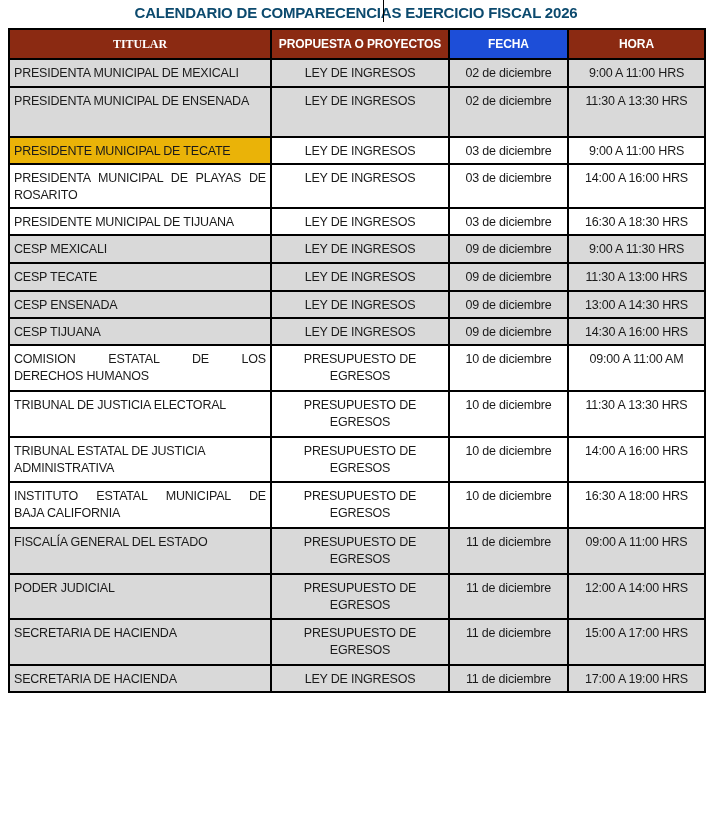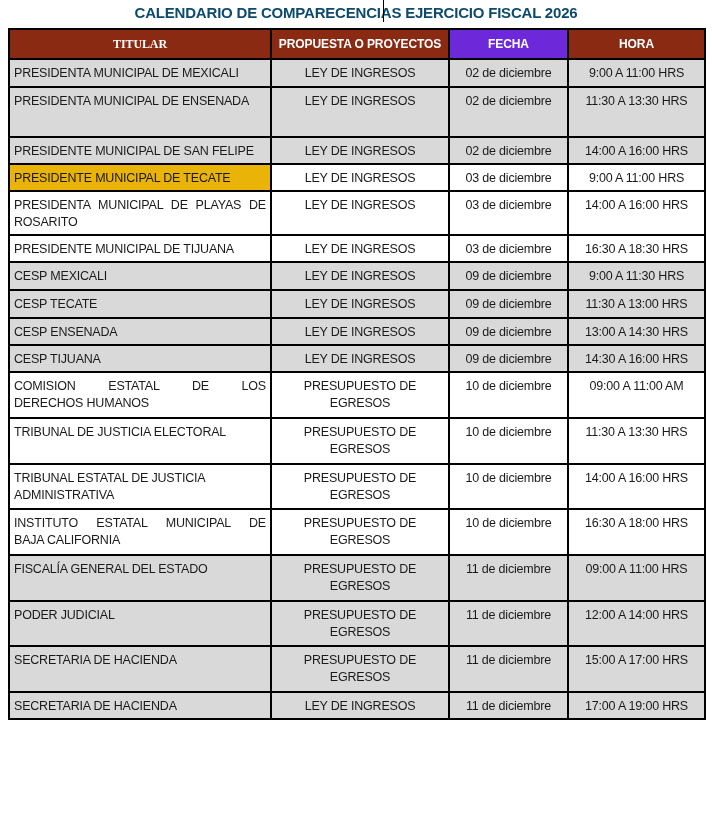--- a/index.html
+++ b/index.html
@@ -83,43 +83,37 @@
     <colgroup>
       <col style="width:262px">
       <col style="width:178px">
       <col style="width:119px">
       <col style="width:137px">
     </colgroup>
     <thead>
       <tr style="height:29px">
         <th style="background: rgb(139, 42, 18); color: rgb(255, 255, 255); font-family: Liberation Serif, serif;">TITULAR</th>
         <th style="background: rgb(139, 42, 18); color: rgb(255, 255, 255);">PROPUESTA O PROYECTOS</th>
-        <th style="background: #6d28d9; color: rgb(255, 255, 255); text-align: center;">FECHA</th>
+        <th style="background: #1d4ed8; color: rgb(255, 255, 255); text-align: center;">FECHA</th>
         <th style="background: rgb(139, 42, 18); color: rgb(255, 255, 255);">HORA</th>
       </tr>
     </thead>
     <tbody>
 
     <tr style="height: 28px;">
         <td class="c-tit" style="background: rgb(217, 217, 217);">PRESIDENTA MUNICIPAL DE MEXICALI</td>
         <td class="c-prop" style="background: rgb(217, 217, 217);">LEY DE INGRESOS</td>
         <td class="c-fecha" style="background: rgb(217, 217, 217);">02 de diciembre</td>
         <td class="c-hora" style="background: rgb(217, 217, 217);">9:00 A 11:00 HRS</td>
       </tr>
         <tr style="height: 50px;">
         <td class="c-tit" style="background: rgb(217, 217, 217);">PRESIDENTA MUNICIPAL DE ENSENADA</td>
         <td class="c-prop" style="background: rgb(217, 217, 217);">LEY DE INGRESOS</td>
         <td class="c-fecha" style="background: rgb(217, 217, 217);">02 de diciembre</td>
         <td class="c-hora" style="background: rgb(217, 217, 217);">11:30 A 13:30 HRS</td>
-      </tr>
-        <tr style="height: 27px;">
-        <td class="c-tit" style="background: rgb(217, 217, 217);">PRESIDENTE MUNICIPAL DE SAN FELIPE</td>
-        <td class="c-prop" style="background: rgb(217, 217, 217);">LEY DE INGRESOS</td>
-        <td class="c-fecha" style="background: rgb(217, 217, 217);">02 de diciembre</td>
-        <td class="c-hora" style="background: rgb(217, 217, 217);">14:00 A 16:00 HRS</td>
       </tr>
         <tr style="height: 27px;">
         <td class="c-tit" style="background: #eab308;">PRESIDENTE MUNICIPAL DE TECATE</td>
         <td class="c-prop" style="background: rgb(255, 255, 255);">LEY DE INGRESOS</td>
         <td class="c-fecha" style="background: rgb(255, 255, 255);">03 de diciembre</td>
         <td class="c-hora" style="background: rgb(255, 255, 255);">9:00 A 11:00 HRS</td>
       </tr>
         <tr style="height: 31px;">
         <td class="c-tit" style="background: rgb(255, 255, 255);">
             <span class="tl stretch">PRESIDENTA MUNICIPAL DE PLAYAS DE</span>

